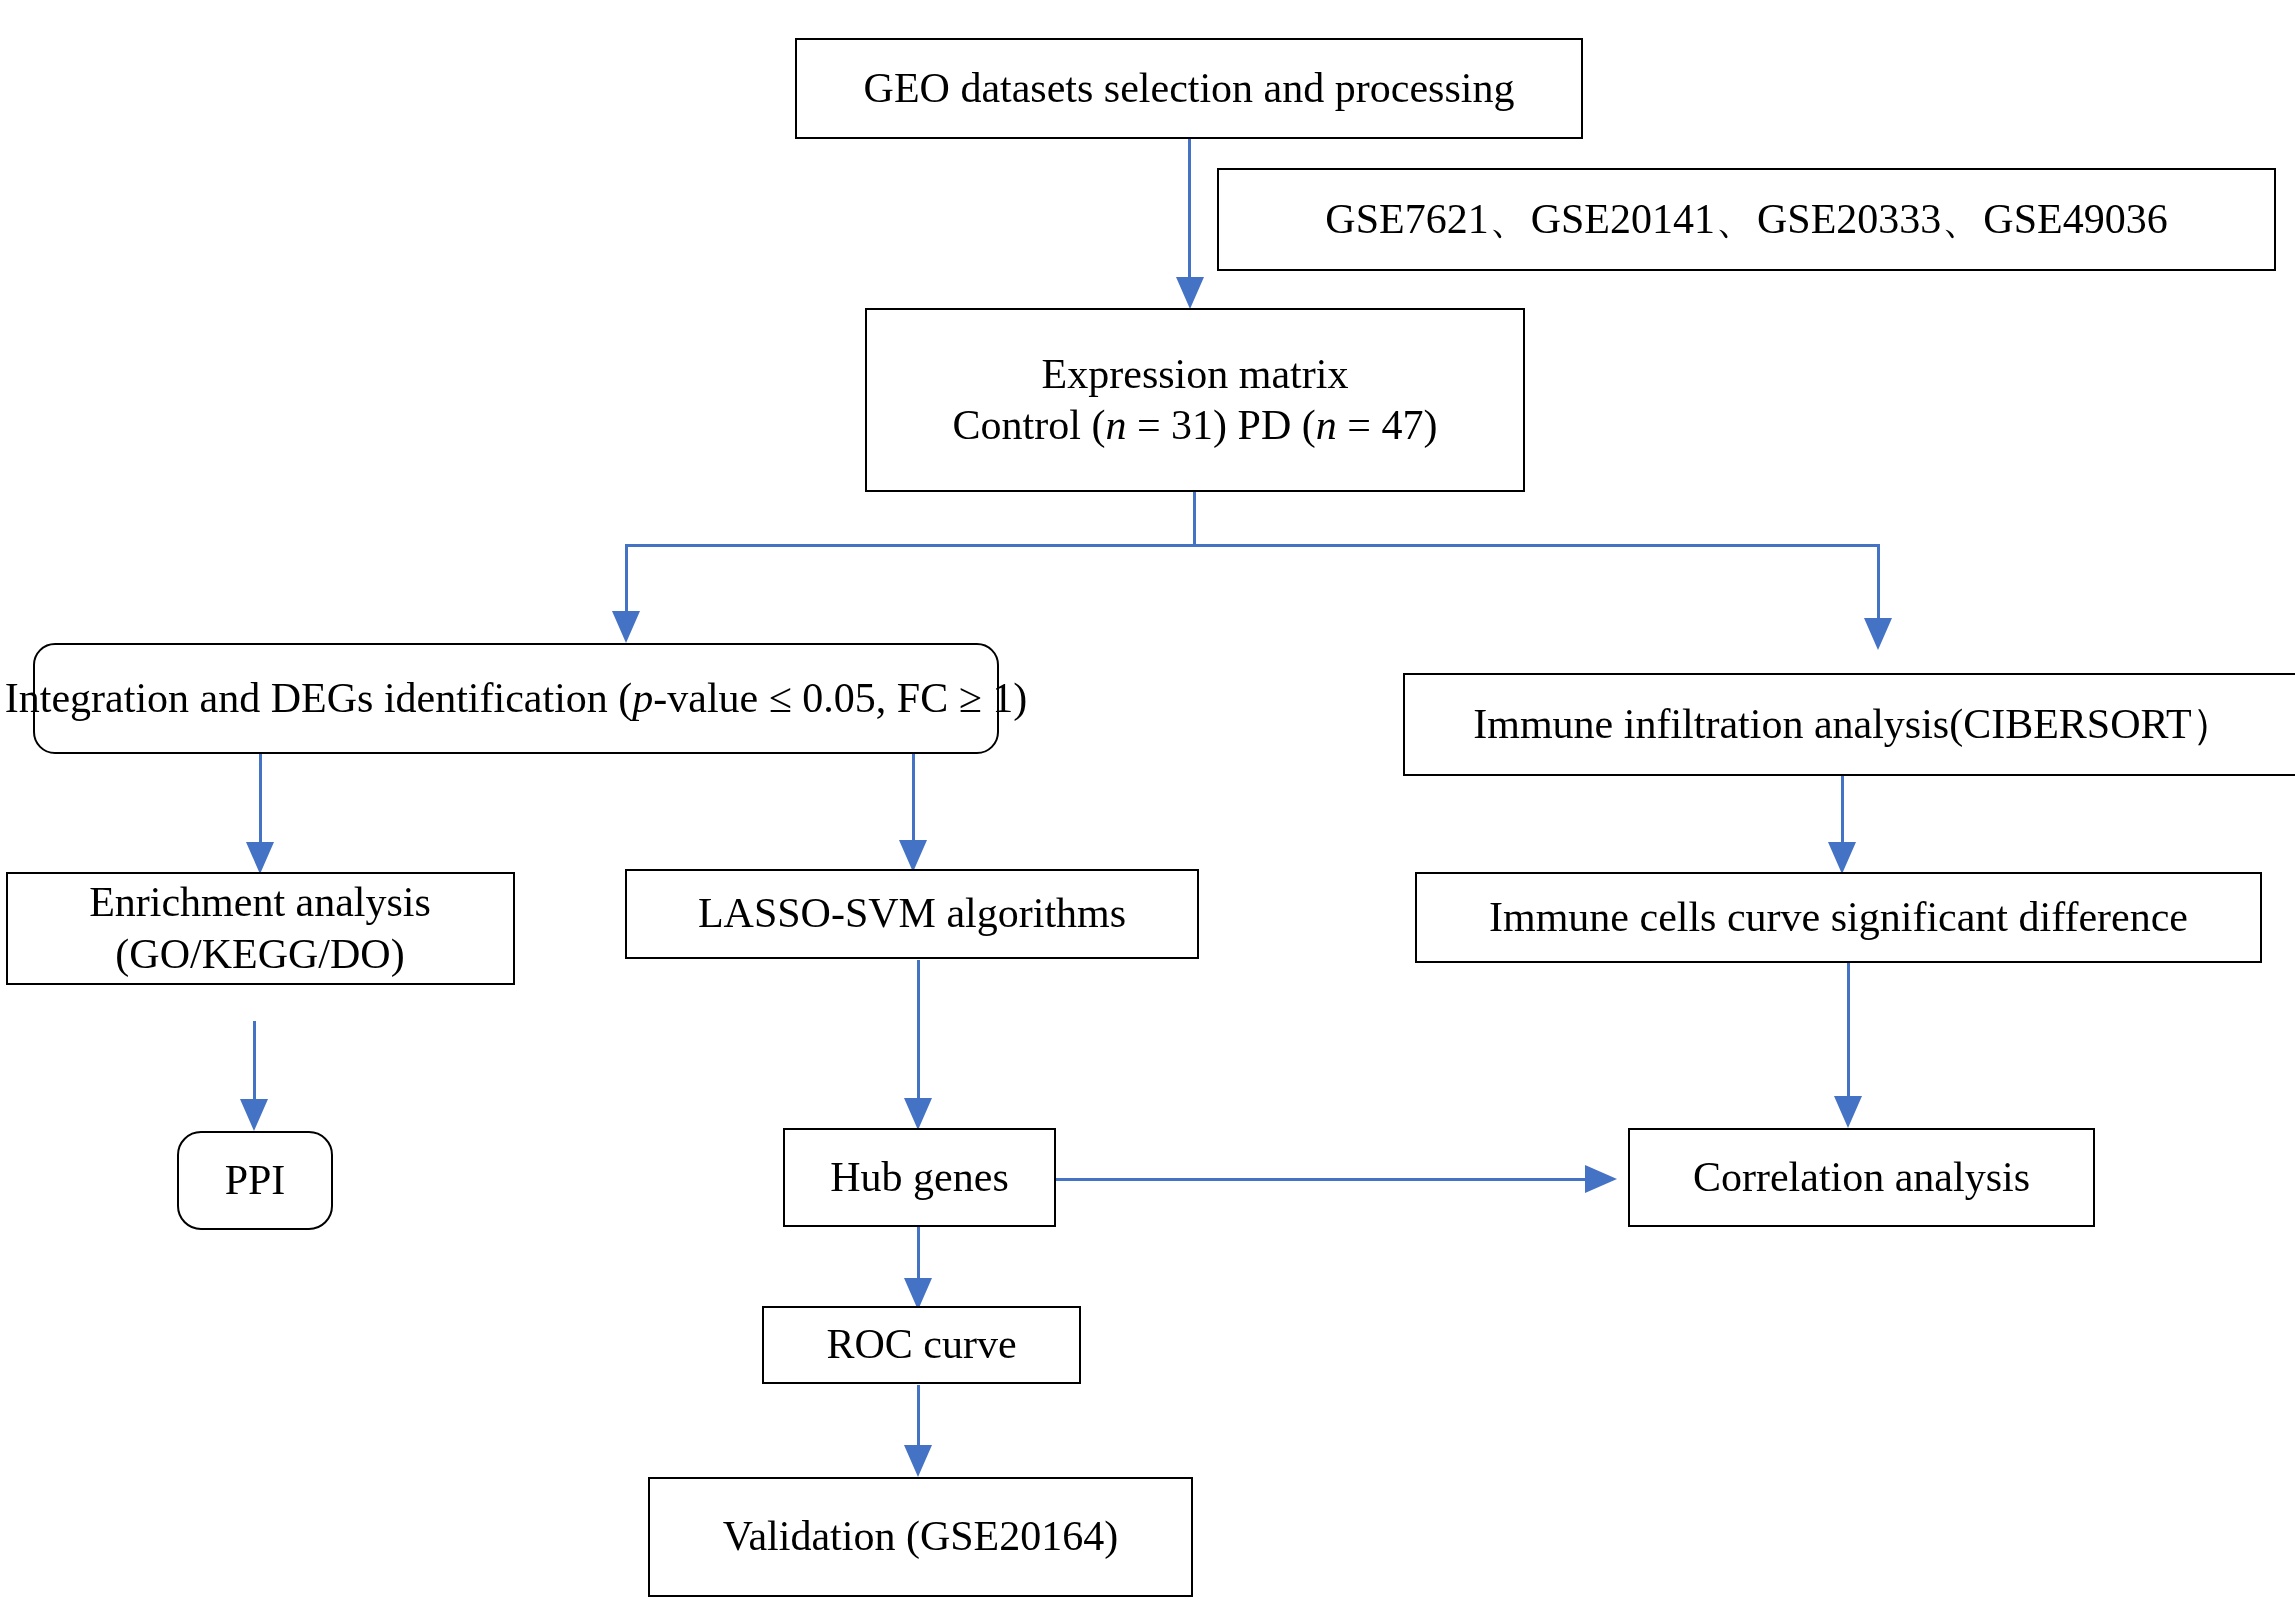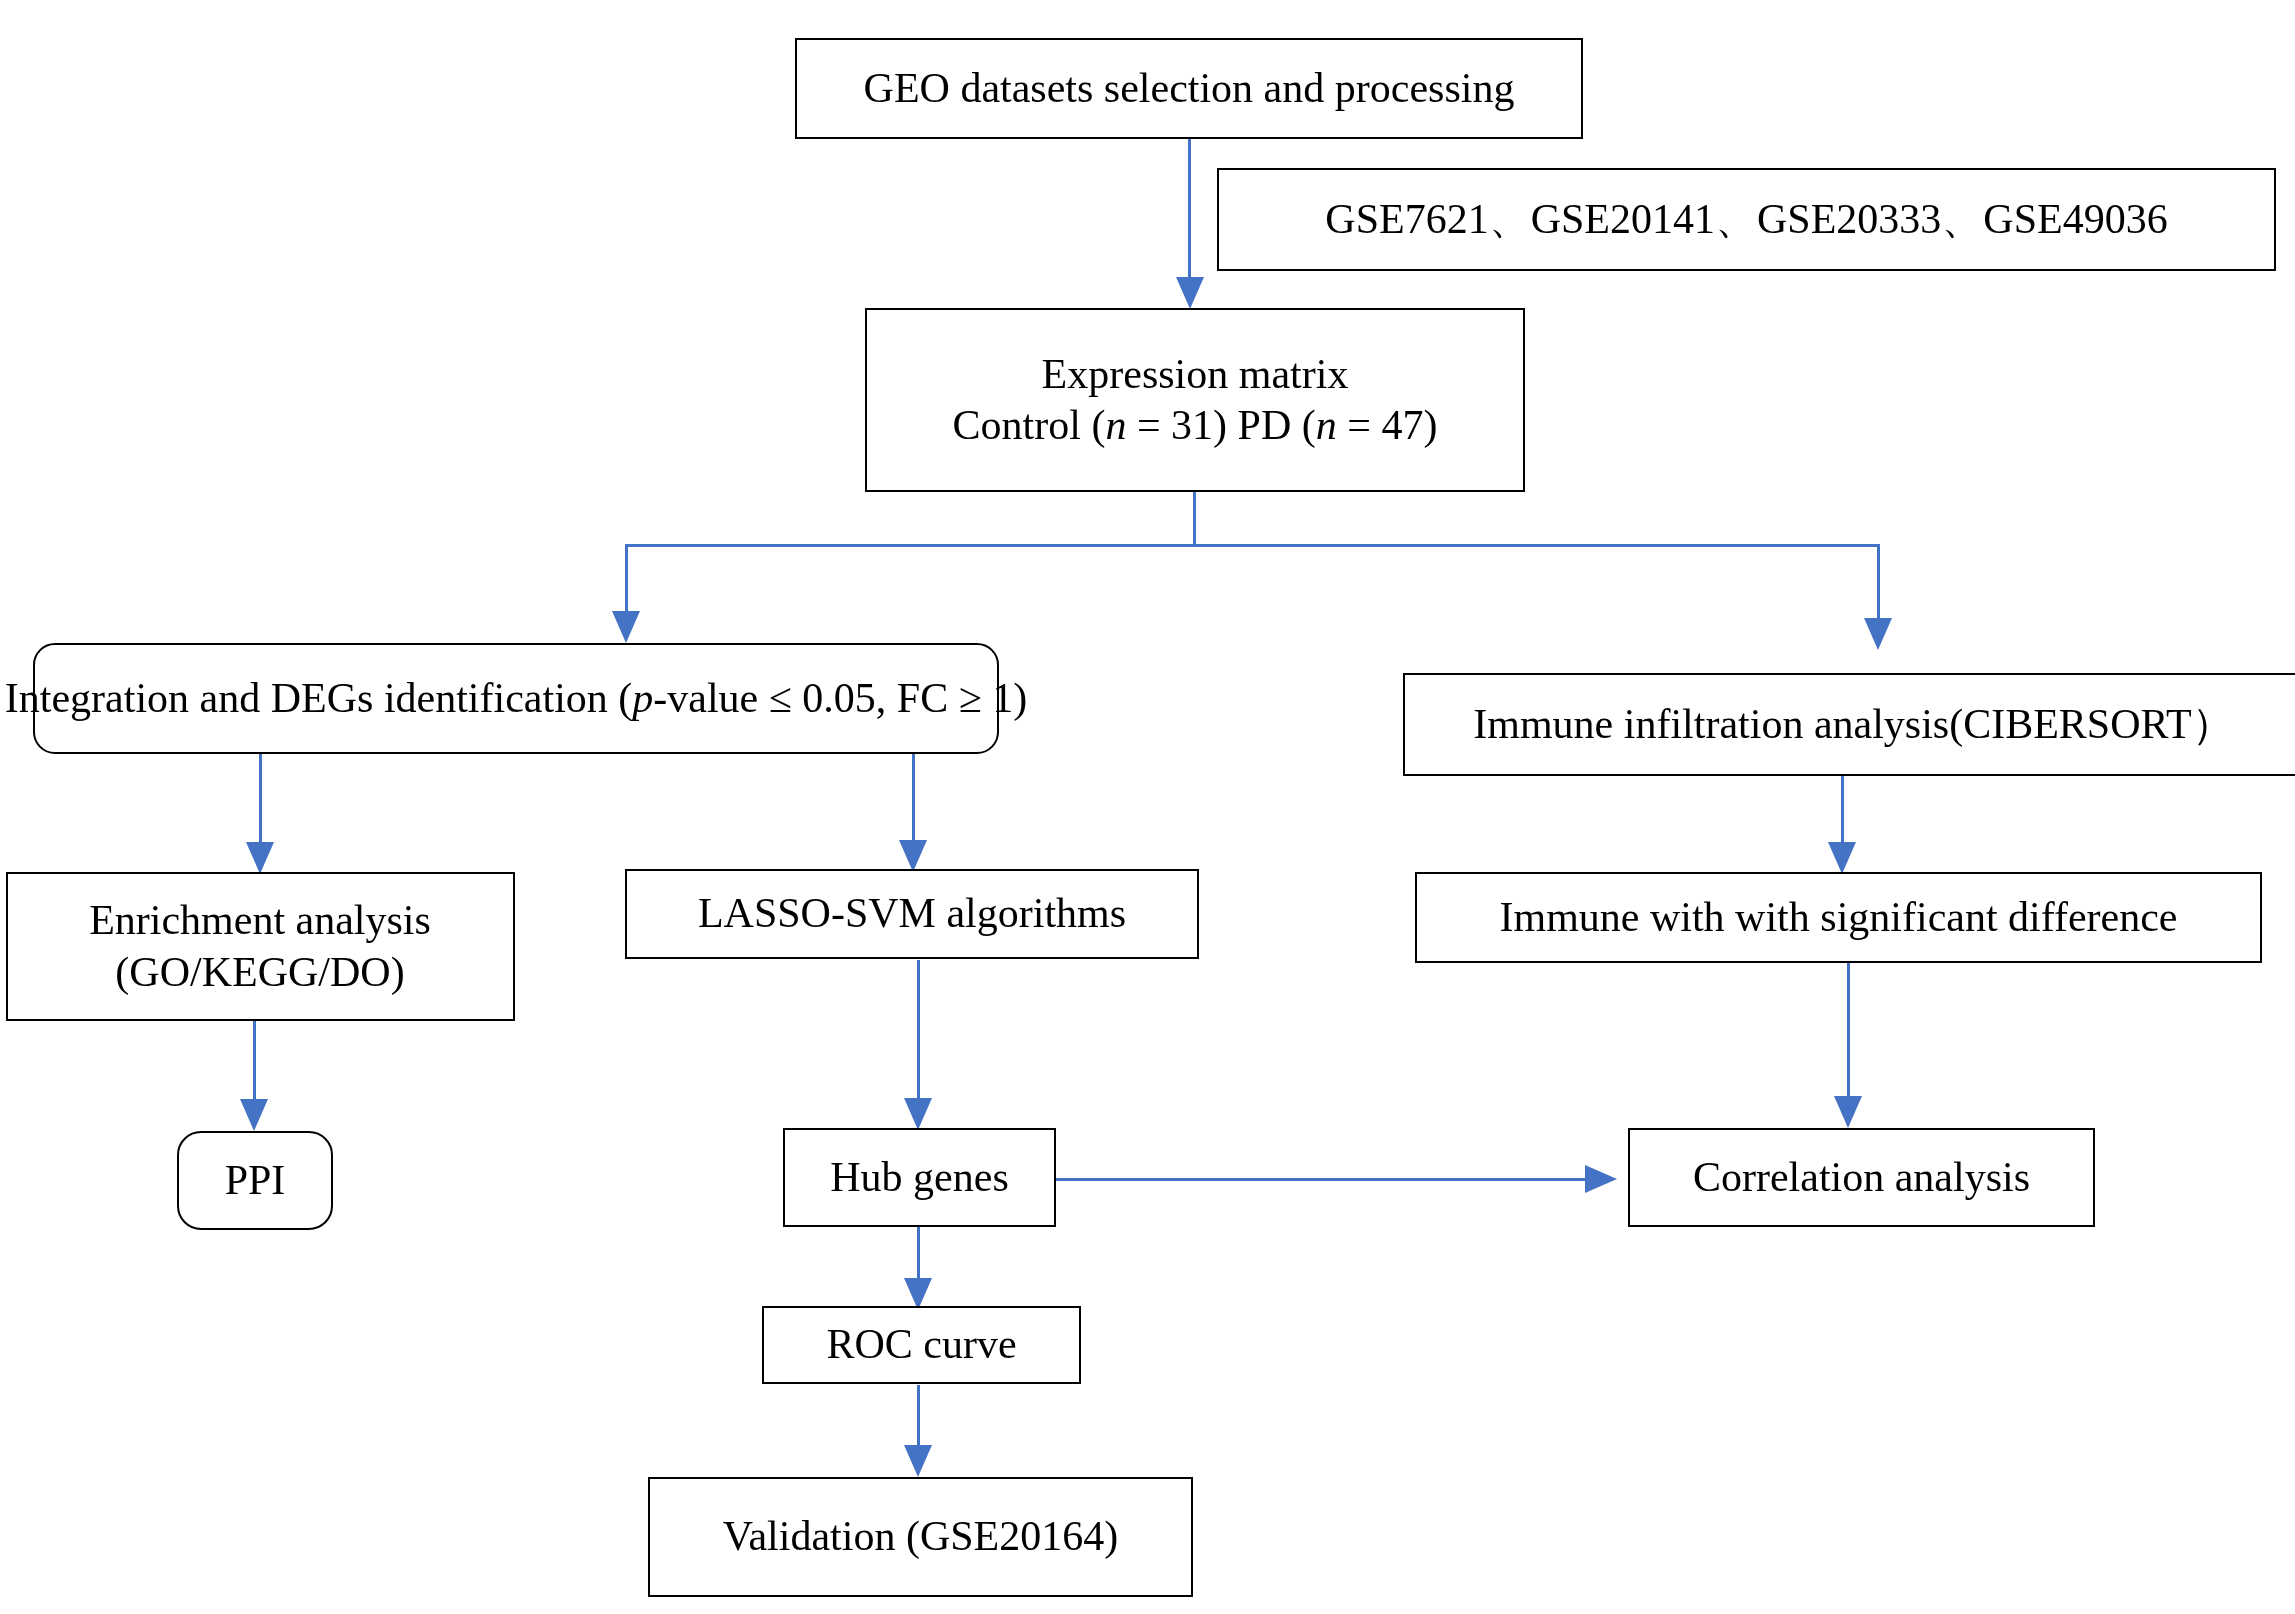--- a/index.html
+++ b/index.html
@@ -128,31 +128,31 @@
   </div>
 
   <div class="node" style="left:33px; top:643px; width:966px; height:111px;border-radius:22px;">
     <span class="line t"><span>Integration and DEGs identification (</span><span class="ital">p</span><span>-value ≤ 0.05, FC ≥ 1)</span></span>
   </div>
 
   <div class="node" style="left:1391px; top:673px; width:901px; height:103px;margin-left:12px;">
     <span class="line t">Immune infiltration analysis(CIBERSORT）</span>
   </div>
 
-  <div class="node" style="left:5.5px; top:872px; width:509px; height:149px;">
+  <div class="node" style="left:5.5px; top:872px; width:509px; height:113px;">
     <span class="line t">Enrichment analysis</span>
     <span class="line t">(GO/KEGG/DO)</span>
   </div>
 
   <div class="node" style="left:625px; top:869px; width:574px; height:90px;">
     <span class="line t">LASSO-SVM algorithms</span>
   </div>
 
   <div class="node" style="left:1415px; top:872px; width:847px; height:91px;">
-    <span class="line t">Immune with with significant difference</span>
+    <span class="line t">Immune cells curve significant difference</span>
   </div>
 
   <div class="node" style="left:177px; top:1131px; width:156px; height:99px;border-radius:24px;">
     <span class="line t">PPI</span>
   </div>
 
   <div class="node" style="left:783px; top:1128px; width:273px; height:99px;">
     <span class="line t">Hub genes</span>
   </div>
 

